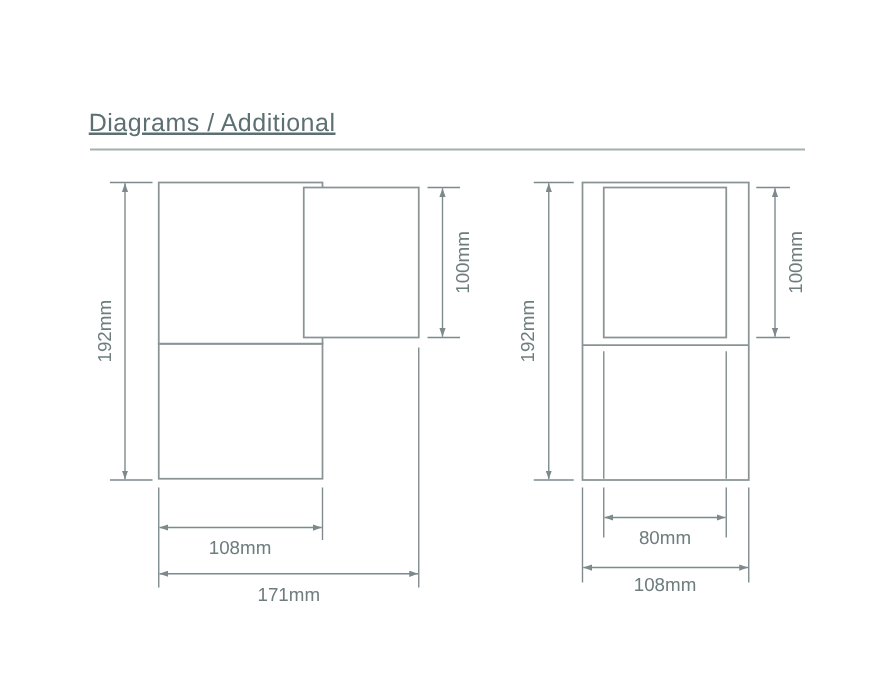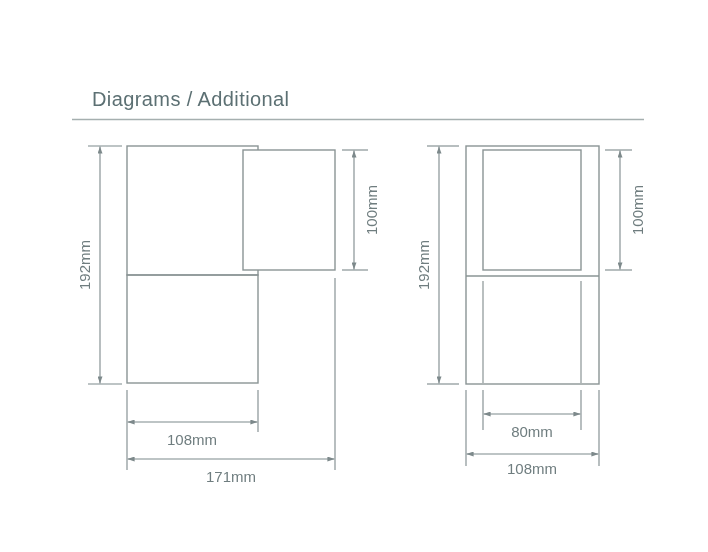--- a/index.html
+++ b/index.html
@@ -13,26 +13,27 @@
   html,body{margin:0;padding:0;background:#e9e9e9;}
   .page{
     position:relative;
     width:708px;height:552px;
     background:var(--bg,#ffffff);
     overflow:hidden;
     font-family:"Liberation Sans",sans-serif;
   }
   .page-title{
     position:absolute;
-    left:92px;top:88px;
+    left:71px;top:88px;
     font-size:20px;
     line-height:1.1;
     letter-spacing:0.4px;
     color:var(--title,#5c7073);
     white-space:nowrap;
+    text-decoration:underline;
   }
   svg{position:absolute;left:0;top:0;}
   .box{fill:none;stroke:var(--outline,#8a9495);stroke-width:1.4;}
   .box-filled{fill:#ffffff;stroke:var(--outline,#8a9495);stroke-width:1.4;}
   .divider{stroke:var(--outline,#8a9495);stroke-width:1.4;fill:none;}
   .innerline{stroke:var(--outline,#8a9495);stroke-width:1.2;fill:none;}
   .dimline{stroke:var(--dim,#7d898b);stroke-width:1.1;fill:none;}
   .tick{stroke:var(--dim,#7d898b);stroke-width:1.1;fill:none;}
   .ext{stroke:var(--dim,#7d898b);stroke-width:1.1;fill:none;}
   .rule{stroke:var(--rule,#a5afaf);stroke-width:1.6;fill:none;}

